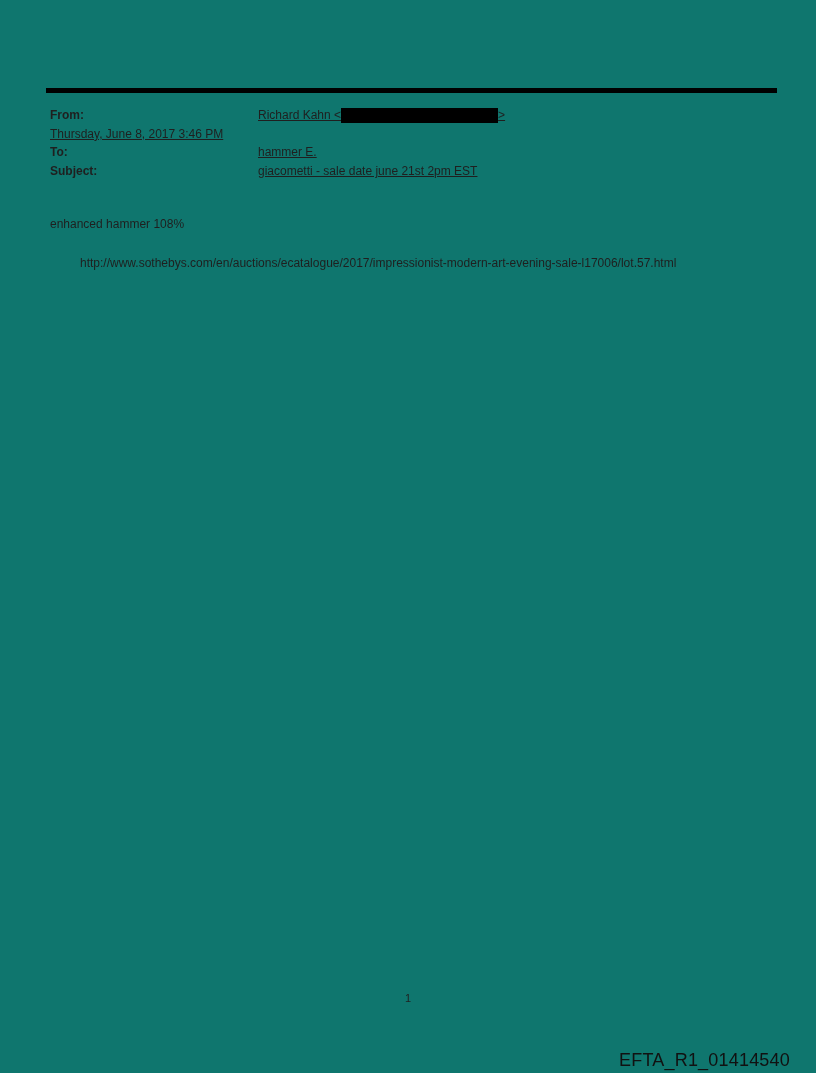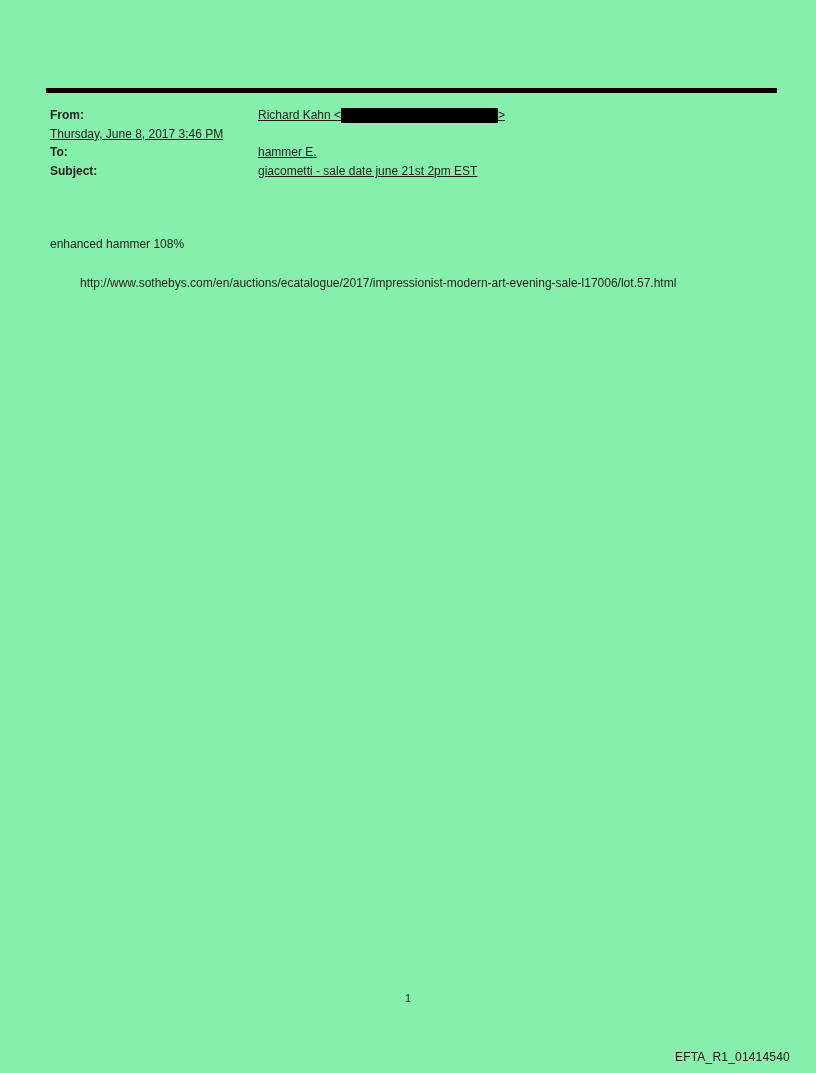--- a/index.html
+++ b/index.html
@@ -4,21 +4,21 @@
 <style>
   html, body {
     margin: 0;
     padding: 0;
     background: #ffffff;
   }
   .page {
     position: relative;
     width: 816px;
     height: 1073px;
-    background: #86efac;
+    background: #0f766e;
     font-family: "Liberation Sans", sans-serif;
     color: #1f1f1f;
     overflow: hidden;
   }
   .header-rule {
     position: absolute;
     left: 46px;
     top: 88px;
     width: 731px;
     height: 5px;
@@ -51,21 +51,20 @@
     height: 15px;
     background: #000000;
     vertical-align: text-bottom;
     margin-bottom: -1px;
   }
   .body-line {
     position: absolute;
     left: 50px;
     font-size: 12px;
     white-space: nowrap;
-    margin-top: 20px;
   }
   .body-text-1 { top: 217px; }
   .body-url {
     top: 256px;
     color: #1f1f1f;
     text-decoration: none;
     padding-left: 30px;
   }
   .page-number {
     position: absolute;
@@ -73,21 +72,21 @@
     right: 0;
     top: 992px;
     text-align: center;
     font-size: 11px;
     color: #1f1f1f;
   }
   .bates-number {
     position: absolute;
     right: 26px;
     top: 1050px;
-    font-size: 12px;
+    font-size: 18px;
     color: #111111;
     letter-spacing: 0.2px;
   }
 </style>
 </head>
 <body>
 
 <div class="page">
 
   <div class="header-rule"></div>

